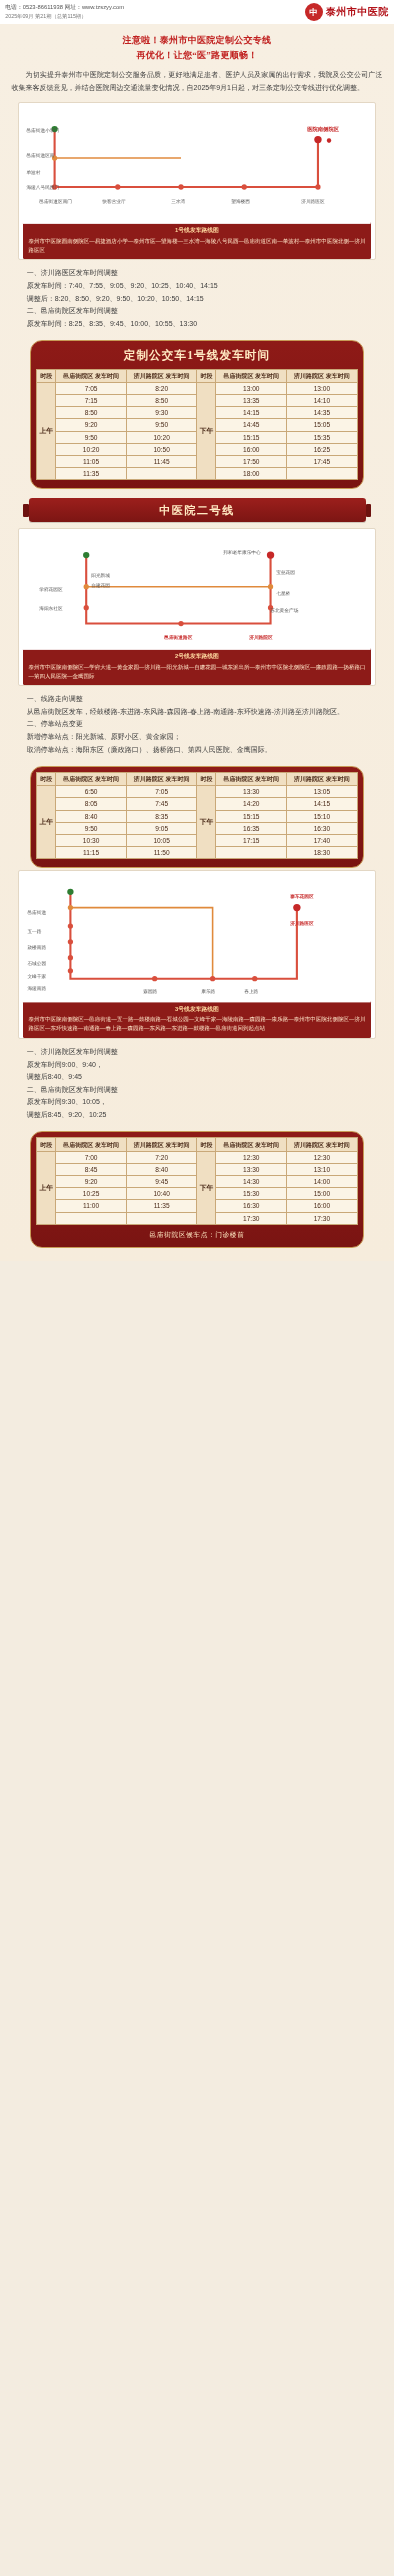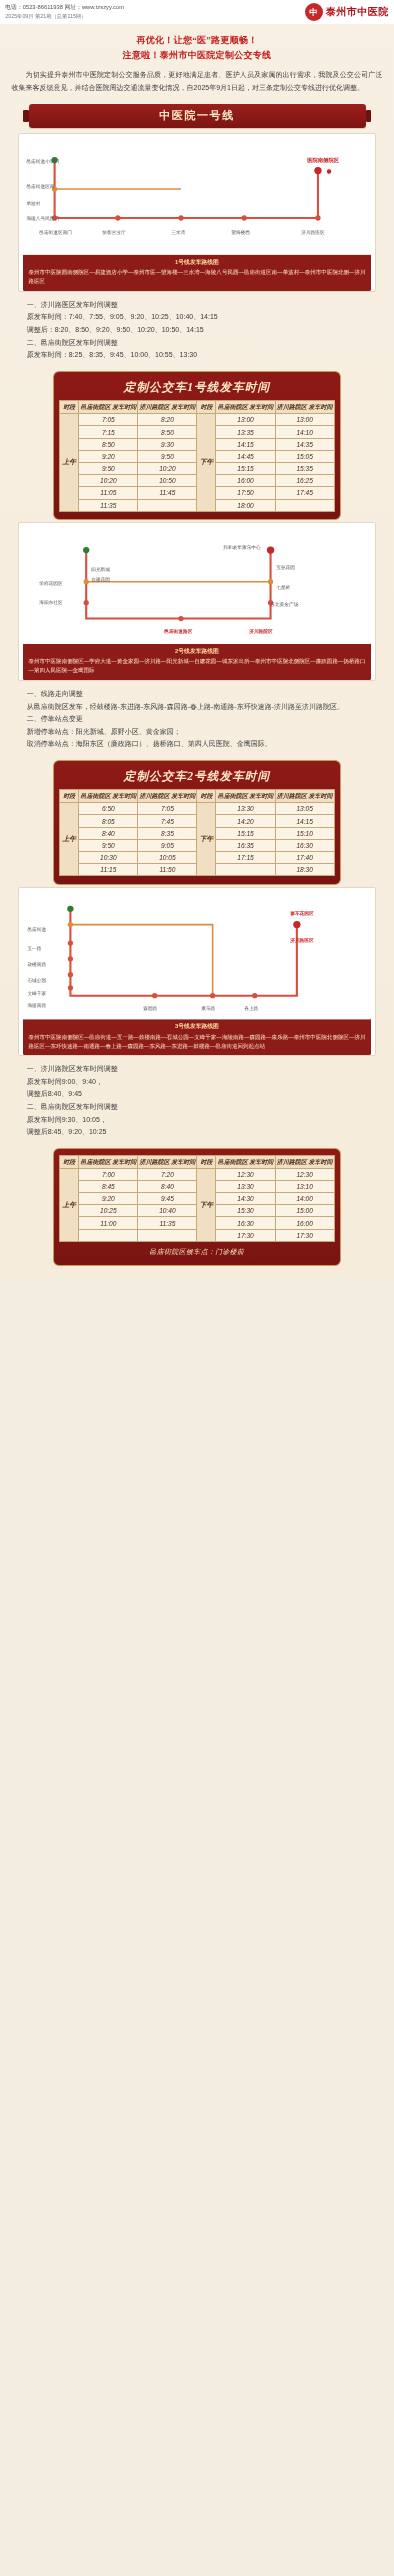--- a/index.html
+++ b/index.html
@@ -130,23 +130,23 @@
   }
   .mapnote .nt { display:block;text-align:center;font-weight:bold;color:#ffd9a0;margin-bottom:1.6px;font-size:5.8px;}
 
   
   .adjust { margin:7.4px 3.2px 2.1px 3.2px; font-size:7px; line-height:12.6px; color:#3b3b3b; }
   .adjust .li { text-indent:2em; }
   .adjust .sub { text-indent:2em; }
 
   
   .tt {
-    width:288px;margin:9.5px auto 2.1px auto;
+    width:334px;margin:9.5px auto 2.1px auto;
     background:linear-gradient(#8e1a17,#7a1412);
-    border:1.1px solid #c79a56;border-radius:6px;padding:5.3px 5.3px 7.4px 5.3px;font-style:italic;
+    border:1.1px solid #c79a56;border-radius:12px;padding:5.3px 5.3px 7.4px 5.3px;
   }
   .tt h3 {
     margin:2.1px 0 5.3px 0;text-align:center;color:#ffe9c2;font-size:11.6px;letter-spacing:1.1px;
     font-family:"Liberation Serif","DejaVu Serif",serif;
   }
   table.grid { width:100%; border-collapse:collapse; background:#fbf4e6; }
   table.grid th, table.grid td {
     border:0.5px solid #c9a878; font-size:6.6px; text-align:center; padding:2.1px 1.1px; color:#4a2a18;
   }
   table.grid th { background:#f0dfc2; font-weight:bold; font-size:6px; line-height:8px;}
@@ -174,29 +174,26 @@
     <div class="logo">
       <div class="mark">中</div>
       <div class="brand">泰州市中医院</div>
     </div>
   </div>
 
 
   <div class="content">
 
     <div class="headline">
+      <div>注意啦！泰州市中医院定制公交专线</div>
       <div>再优化！让您“医”路更顺畅！</div>
-      <div>注意啦！泰州市中医院定制公交专线</div>
     </div>
 
     <div class="para">为切实提升泰州市中医院定制公交服务品质，更好地满足患者、医护人员及家属的出行需求，我院及公交公司广泛收集来客反馈意见，并结合医院周边交通流量变化情况，自2025年9月1日起，对三条定制公交专线进行优化调整。</div>
 
-    <div class="banner">
-      <span>中医院一号线</span>
-    </div>
 
     <div class="mapcard">
       <svg class="mapsvg" viewBox="0 0 660 220">
         <rect x="0" y="0" width="660" height="220" fill="#ffffff"></rect>
         <path d="M60 40 L60 150 L560 150 L560 60" stroke="#d94f3d" stroke-width="4" fill="none"></path>
         <path d="M60 95 L300 95" stroke="#e08a3c" stroke-width="3" fill="none"></path>
         <circle cx="560" cy="60" r="7" fill="#c62828"></circle>
         <circle cx="60" cy="40" r="6" fill="#2e7d32"></circle>
         <circle cx="60" cy="95" r="5" fill="#e08a3c"></circle>
         <circle cx="60" cy="150" r="5" fill="#d94f3d"></circle>
@@ -297,20 +294,23 @@
             <tr>
               <td>11:35</td>
               <td></td>
               <td>18:00</td>
               <td></td>
             </tr>
           </tbody>
       </table>
     </div>
 
+    <div class="banner">
+      <span>中医院二号线</span>
+    </div>
 
     <div class="mapcard">
       <svg class="mapsvg" viewBox="0 0 660 220">
         <rect x="0" y="0" width="660" height="220" fill="#ffffff"></rect>
         <path d="M120 40 L120 170 L470 170 L470 40" stroke="#d94f3d" stroke-width="4" fill="none"></path>
         <path d="M120 100 L470 100" stroke="#e08a3c" stroke-width="3" fill="none"></path>
         <circle cx="120" cy="40" r="6" fill="#2e7d32"></circle>
         <circle cx="120" cy="100" r="5" fill="#e08a3c"></circle>
         <circle cx="120" cy="140" r="5" fill="#d94f3d"></circle>
         <circle cx="470" cy="40" r="7" fill="#c62828"></circle>
@@ -338,21 +338,20 @@
 
     <div class="adjust">
       <div class="li">一、线路走向调整</div>
       <div class="sub">从邑庙街院区发车，经鼓楼路-东进路-东风路-森园路-春上路-南通路-东环快速路-济川路至济川路院区。</div>
       <div class="li">二、停靠站点变更</div>
       <div class="sub">新增停靠站点：阳光新城、原野小区、黄金家园；</div>
       <div class="sub">取消停靠站点：海阳东区（廉政路口）、扬桥路口、第四人民医院、金鹰国际。</div>
     </div>
 
     <div class="tt">
-      <h3>定制公交车2号线发车时间</h3>
       <table class="grid">
         <thead>
           <tr>
             <th>时段</th>
             <th>邑庙街院区
 发车时间</th>
             <th>济川路院区
 发车时间</th>
             <th>时段</th>
             <th>邑庙街院区

